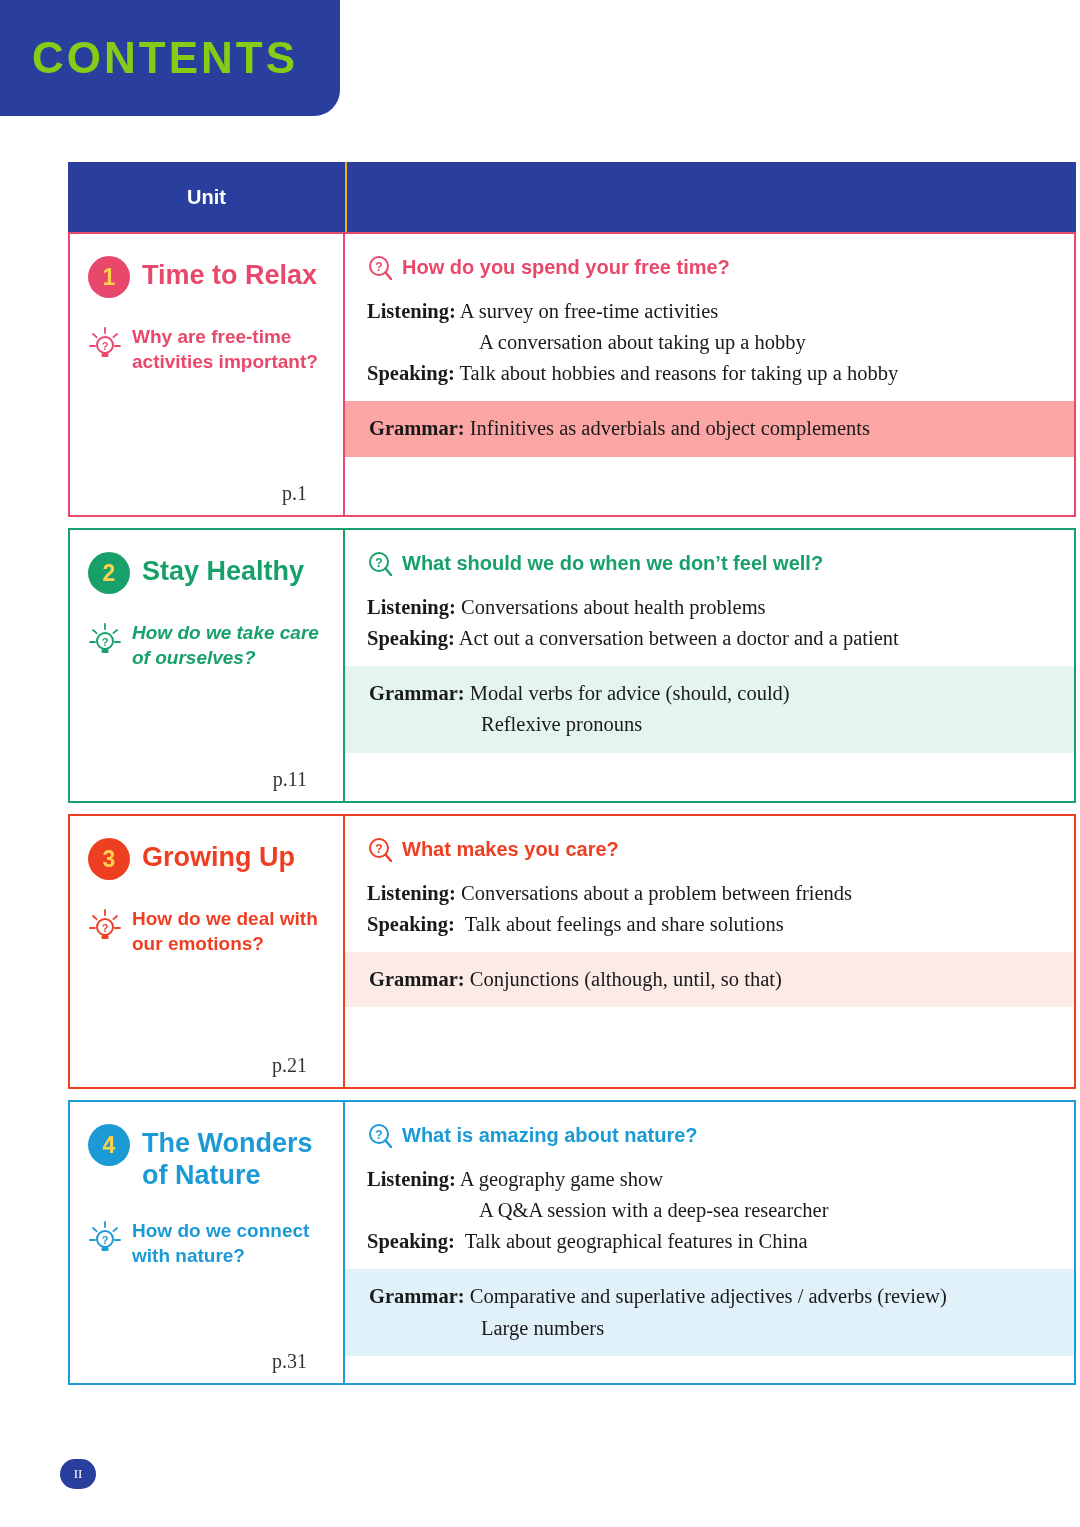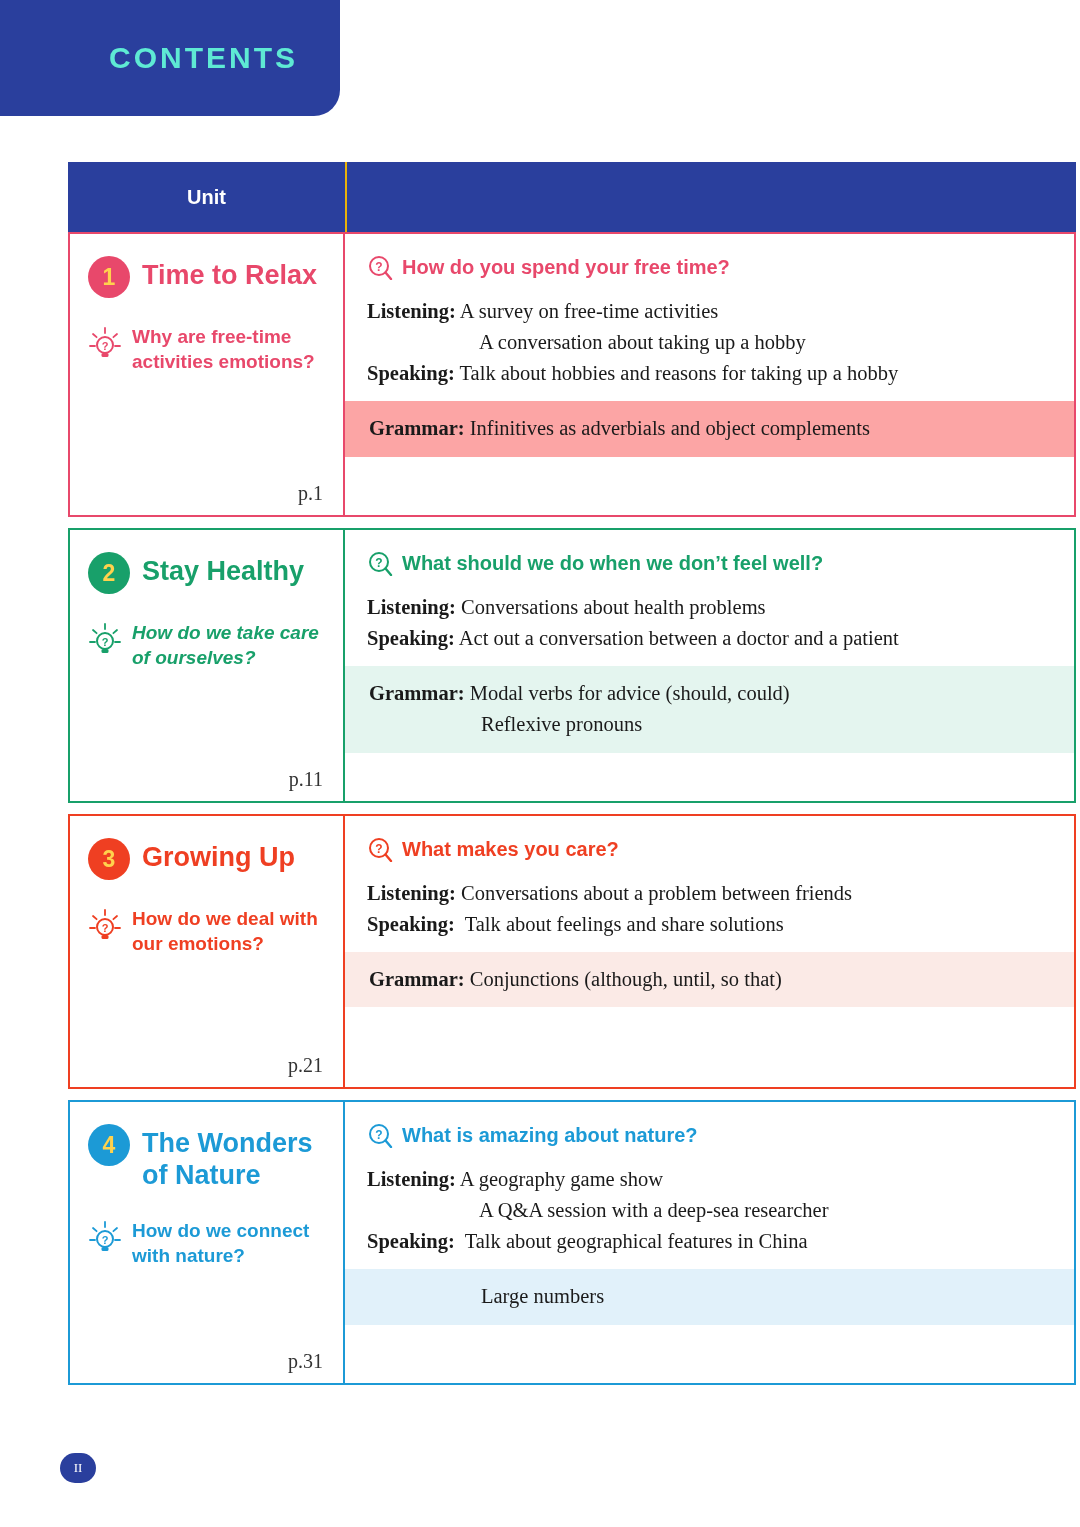--- a/index.html
+++ b/index.html
@@ -30,22 +30,22 @@
     height: 116px;
     background: #2a3f9d;
     border-bottom-right-radius: 26px;
     display: flex;
     align-items: center;
     justify-content: flex-end;
     box-sizing: border-box;
     padding-right: 42px;
   }
   .contents-banner .title {
-    color: #5eead4;
-    font-size: 30px;
+    color: #84cc16;
+    font-size: 44px;
     font-weight: bold;
     letter-spacing: 3px;
   }
 
   
   .table-wrap {
     position: absolute;
     left: 68px;
     top: 162px;
     width: 1008px;
@@ -132,21 +132,21 @@
   }
   .bulb svg { display: block; }
   .q-text {
     font-size: 19px;
     font-weight: bold;
     line-height: 1.32;
   }
 
   .page-num {
     position: absolute;
-    right: 20px;
+    right: 36px;
     bottom: 10px;
     font-size: 20px;
     color: #333333;
     font-family: "Liberation Serif", serif;
   }
 
   
   .sec-q {
     display: flex;
     align-items: center;
@@ -170,21 +170,21 @@
   .indent { display: inline-block; width: 112px; }
   .grammar-band {
     margin-top: 12px;
     padding: 12px 0 12px 0;
   }
   .grammar-band .lines { padding-left: 2px; }
 
   .footer-page {
     position: absolute;
     left: 60px;
-    bottom: 44px;
+    bottom: 38px;
     width: 36px;
     height: 30px;
     background: #2a3f9d;
     border-radius: 16px;
     color: #ffffff;
     font-size: 13px;
     display: flex;
     align-items: center;
     justify-content: center;
     font-family: "Liberation Serif", serif;
@@ -219,21 +219,21 @@
                 <line x1="5" y1="8" x2="8.6" y2="11.2"></line>
                 <line x1="29" y1="8" x2="25.4" y2="11.2"></line>
                 <line x1="2" y1="20" x2="7" y2="20"></line>
                 <line x1="32" y1="20" x2="27" y2="20"></line>
               </g>
               <circle cx="17" cy="19" r="8" fill="none" stroke="#e8486b" stroke-width="2"></circle>
               <rect x="13.5" y="27" width="7" height="4" rx="1.5" fill="#e8486b"></rect>
               <text x="17" y="24" font-size="11" font-family="Liberation Sans, sans-serif" font-weight="bold" fill="#e8486b" text-anchor="middle">?</text>
             </svg>
           </div>
-          <div class="q-text" style="color: rgb(232, 72, 107);">Why are free-time activities emotions?</div>
+          <div class="q-text" style="color: rgb(232, 72, 107);">Why are free-time activities important?</div>
         </div>
         <div class="page-num">p.1</div>
       </div>
       <div class="col-section" style="border-color: rgb(232, 72, 107);">
         <div class="sec-q" style="color: rgb(232, 72, 107);">
           <span class="qmark">
             <svg width="26" height="26" viewBox="0 0 26 26">
               <circle cx="12" cy="12" r="9" fill="none" stroke="#e8486b" stroke-width="2"></circle>
               <line x1="18.5" y1="18.5" x2="24" y2="25" stroke="#e8486b" stroke-width="2.4" stroke-linecap="round"></line>
               <text x="12" y="16.5" font-size="12" font-family="Liberation Sans, sans-serif" font-weight="bold" fill="#e8486b" text-anchor="middle">?</text>
@@ -387,20 +387,21 @@
           </span>
           <span>What is amazing about nature?</span>
         </div>
         <div class="lines">
           <div><span class="lbl">Listening:</span> <span>A geography game show</span></div>
           <div><span class="indent"></span><span>A Q&amp;A session with a deep-sea researcher</span></div>
           <div><span class="lbl">Speaking:</span>&nbsp; <span>Talk about geographical features in China</span></div>
         </div>
         <div class="grammar-band" style="background: rgb(225, 241, 250); margin-left: -22px; margin-right: -18px; padding-left: 22px; padding-right: 18px;">
           <div class="lines">
+            <div><span class="lbl">Grammar:</span> <span>Comparative and superlative adjectives / adverbs (review)</span></div>
             <div><span class="indent"></span><span>Large numbers</span></div>
           </div>
         </div>
       </div>
     </div>
 
   </div>
 
   <div class="footer-page">II</div>
 

